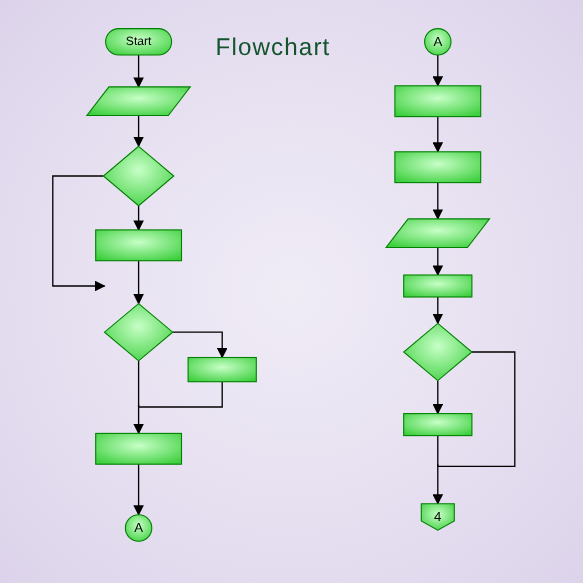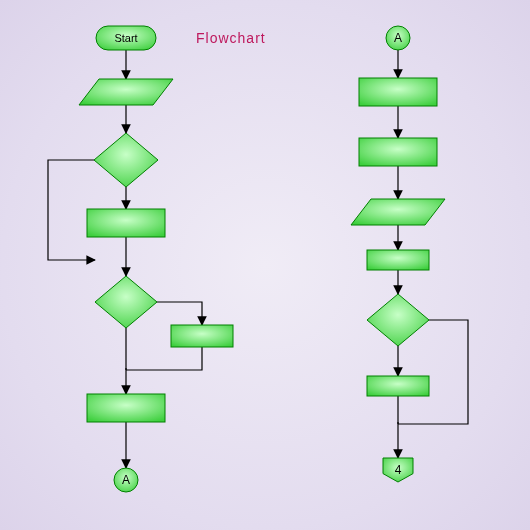--- a/index.html
+++ b/index.html
@@ -1,17 +1,17 @@
 <!DOCTYPE html>
 <html><head>
 <meta charset="utf-8">
 <style>
   html,body{margin:0;padding:0;width:530px;height:530px;overflow:hidden;font-family:Arial,Helvetica,sans-serif}
   body{background:radial-gradient(ellipse at center,#f0ecf6 0%,#e3dcef 70%,#dcd3ea 100%)}
-  #title{position:absolute;font-size:14px;letter-spacing:1px;color:#be185d}
+  #title{position:absolute;font-size:22px;letter-spacing:1px;color:#14532d}
 </style>
 </head>
 <body>
 
 
 
 <div id="title" style="left: 196px; top: 30px;">Flowchart</div>
 
 <svg id="stage" width="530" height="530">
     <defs>

